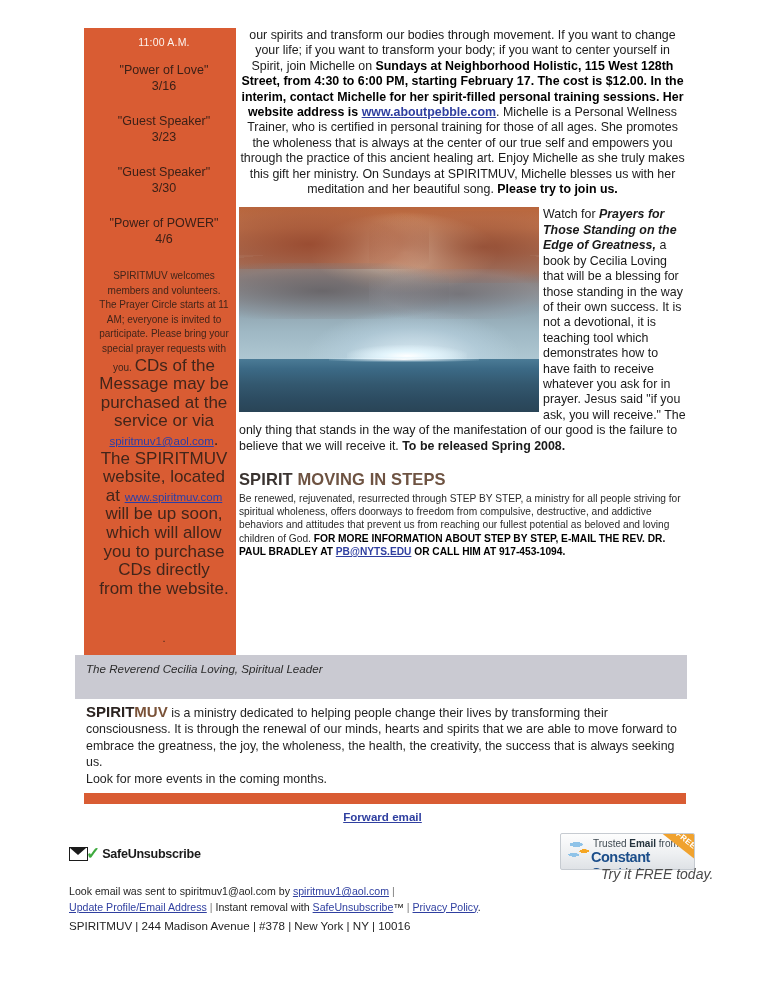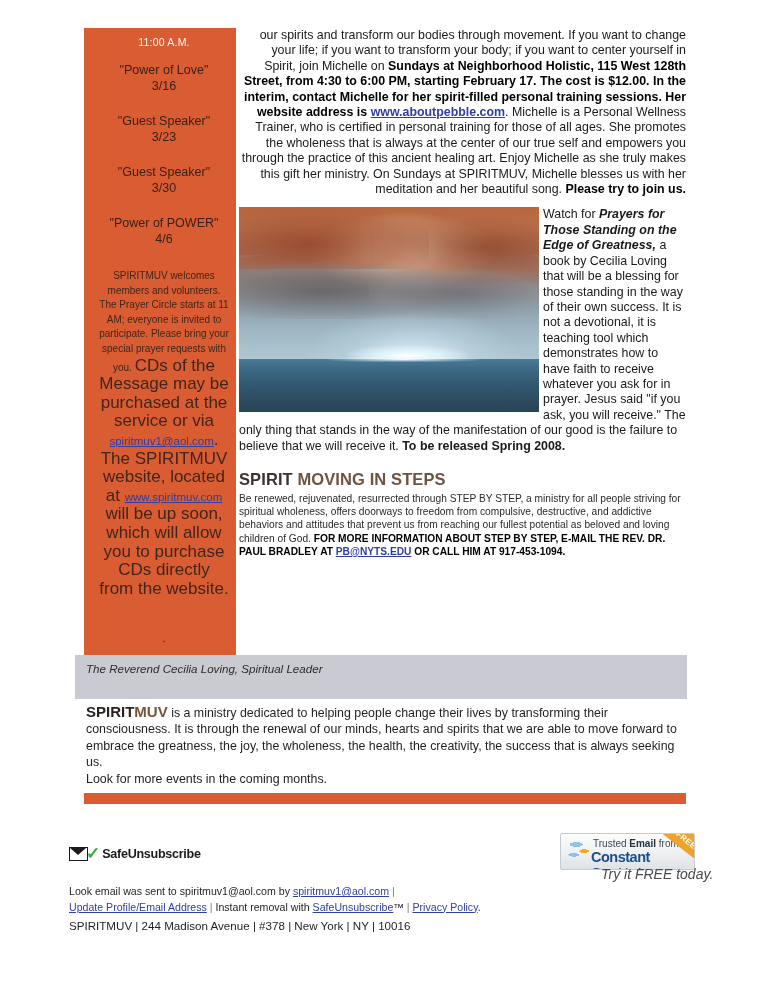--- a/index.html
+++ b/index.html
@@ -76,21 +76,21 @@
   .content {
     flex: 1 1 auto;
     padding: 0 0 0 3px;
     box-sizing: border-box;
   }
   p.para {
     margin: 0 0 10px 0;
     font-size: 12.4px;
     line-height: 15.4px;
     color: #1a1a1a;
-    text-align: right;
+    text-align: center;
   }
   p.para b { font-weight: bold; color: #000; }
   a.inline {
     color: #2f3fa0;
     text-decoration: underline;
     font-weight: bold;
   }
 
   
   .bookblock { margin-top: 10px; overflow: hidden; }
@@ -384,20 +384,23 @@
   </div>
 
   <div class="contactbar">
     <div class="c2">The Reverend Cecilia Loving,  Spiritual Leader</div>
   </div>
 
   <div class="mission"><span class="logo1">SPIRIT</span><span class="logo2">MUV</span><span> is a ministry dedicated to helping people change their lives by transforming their consciousness.  It is through the renewal of our minds, hearts and spirits that we are able to move forward to embrace the greatness, the joy, the wholeness, the health, the creativity, the success that is always seeking us.</span><br><span>Look for more events in the coming months.</span></div>
 
   <div class="rule"></div>
 
+  <div class="fwd">
+    <a href="#">Forward email</a>
+  </div>
 
   <div class="safeunsub">
     <span class="su-env"></span>
     <span class="su-check">✓</span>
     <span class="su-text">SafeUnsubscribe</span>
   </div>
 
   <div class="cc-badge">
     <span class="cc-swoosh"></span>
     <span class="cc-line1"><span>Trusted </span><b>Email</b><span> from</span></span>

